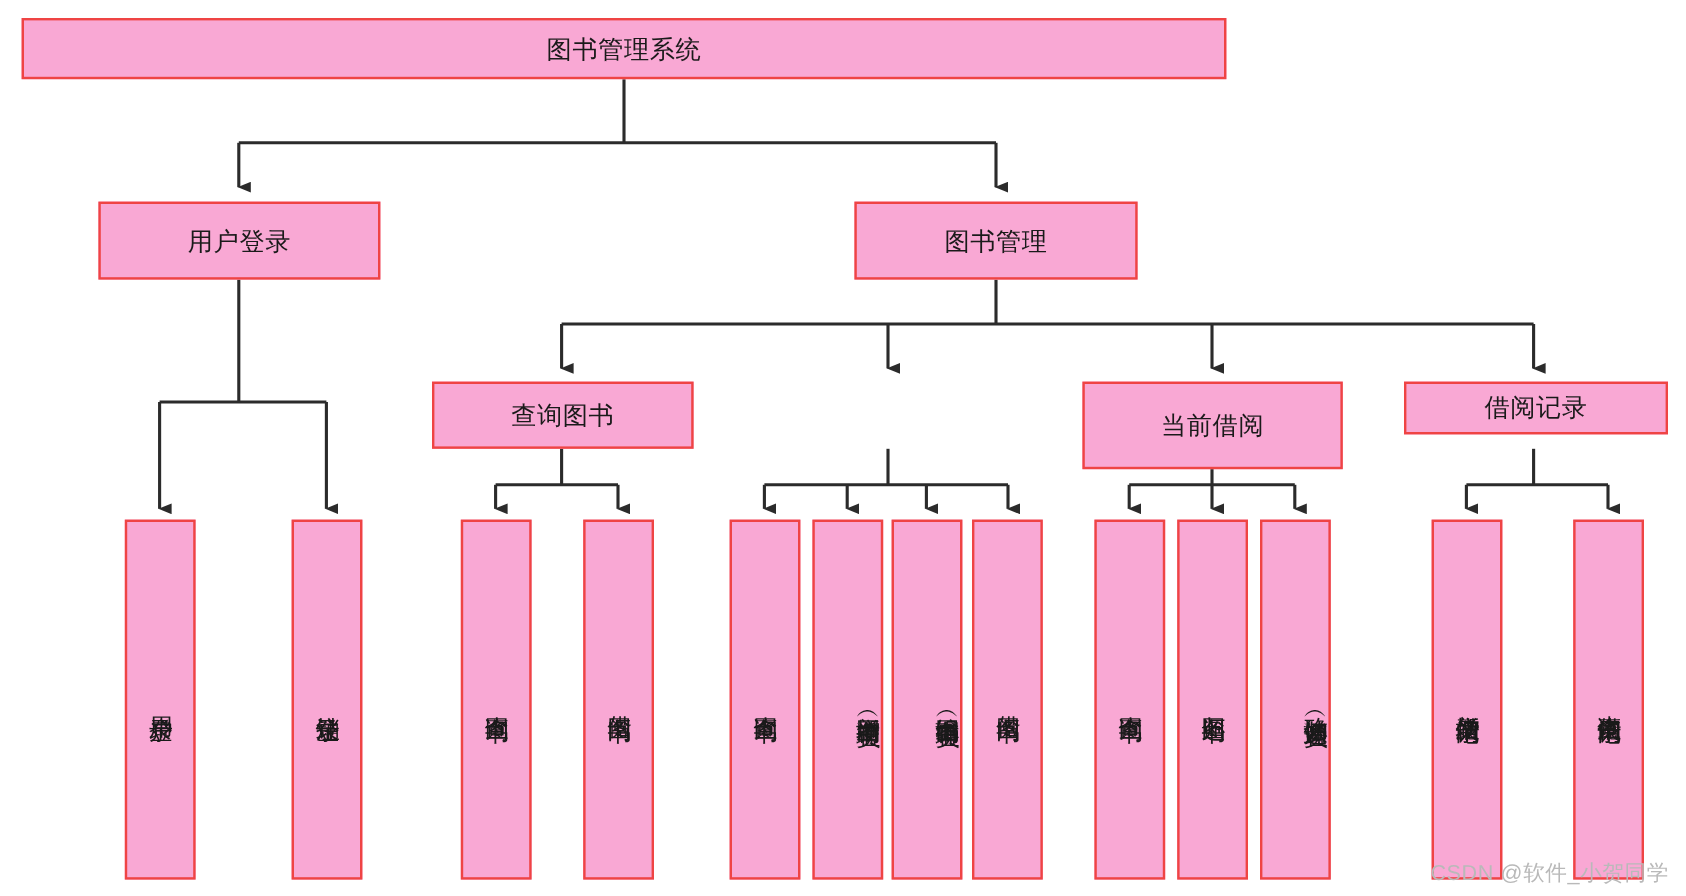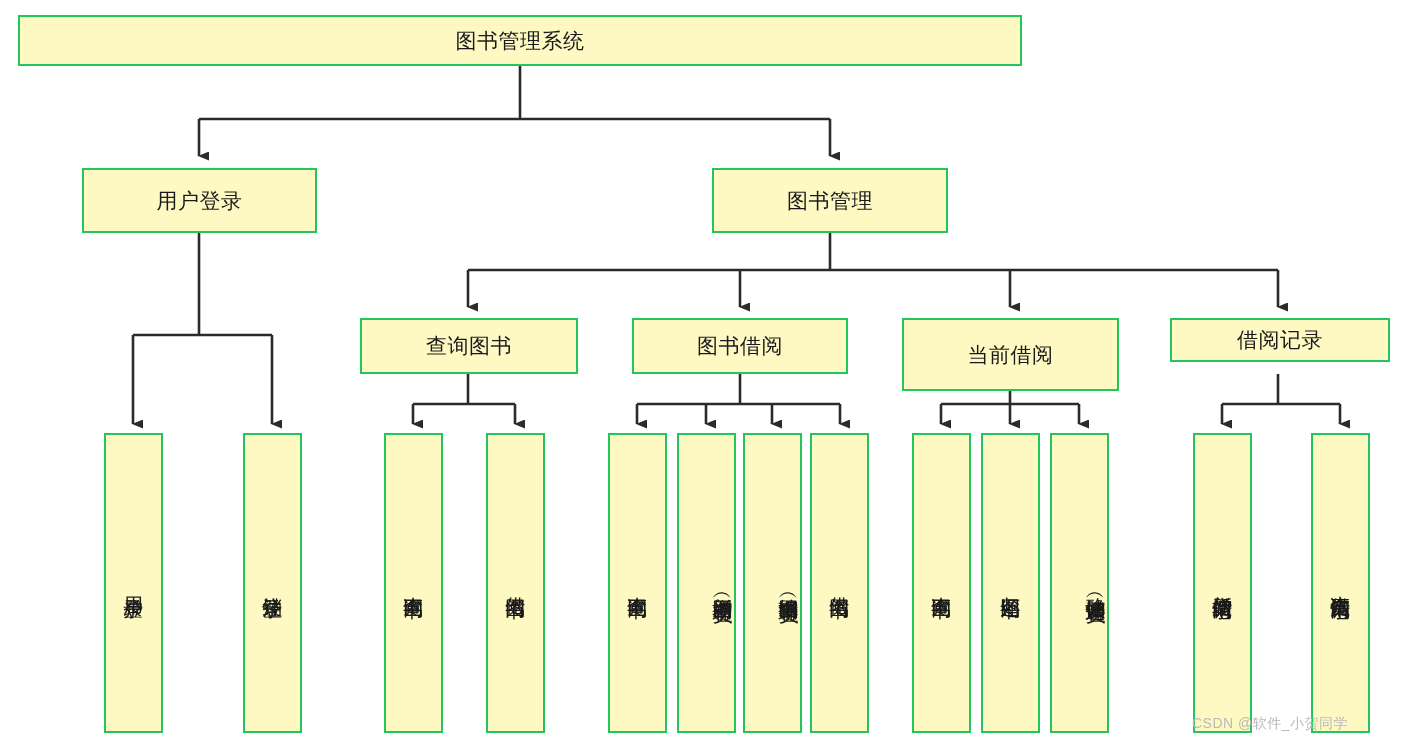--- a/index.html
+++ b/index.html
@@ -13,22 +13,22 @@
   #canvas {
     position: relative;
     width: 1405px;
     height: 747px;
     background: #ffffff;
     overflow: hidden;
   }
   .node {
     position: absolute;
     box-sizing: border-box;
-    border: 2px solid #22c55e;
-    background: #fef9c3;
+    border: 2px solid #ef4444;
+    background: #f9a8d4;
     display: flex;
     align-items: center;
     justify-content: center;
     color: #1a1a1a;
     text-align: center;
   }
   .node.horiz {
     font-size: 21px;
     letter-spacing: 0.5px;
   }
@@ -50,21 +50,21 @@
   .lbl { display: block; }
   svg#wires {
     position: absolute;
     left: 0; top: 0;
     width: 1405px;
     height: 747px;
     pointer-events: none;
   }
   .watermark {
     position: absolute;
-    font-size: 14px;
+    font-size: 18px;
     color: #b9b9b9;
     white-space: nowrap;
     letter-spacing: 0.5px;
   }
 </style>
 </head>
 <body>
 
 <div id="canvas">
 
@@ -125,23 +125,20 @@
   <div class="node horiz" style="left:82px; top:168px; width:235px; height:65px;">
     <span class="lbl">用户登录</span>
   </div>
   <div class="node horiz" style="left:712px; top:168px; width:236px; height:65px;">
     <span class="lbl">图书管理</span>
   </div>
 
   <div class="node horiz" style="left:360px; top:318px; width:218px; height:56px;">
     <span class="lbl">查询图书</span>
   </div>
-  <div class="node horiz" style="left:632px; top:318px; width:216px; height:56px;">
-    <span class="lbl">图书借阅</span>
-  </div>
   <div class="node horiz" style="left:902px; top:318px; width:217px; height:73px;">
     <span class="lbl">当前借阅</span>
   </div>
   <div class="node horiz" style="left:1170px; top:318px; width:220px; height:44px;">
     <span class="lbl">借阅记录</span>
   </div>
 
   <div class="node vert centered" style="left:104px; top:433px; width:59px; height:300px;">
     <span class="lbl">用户登录</span>
   </div>

